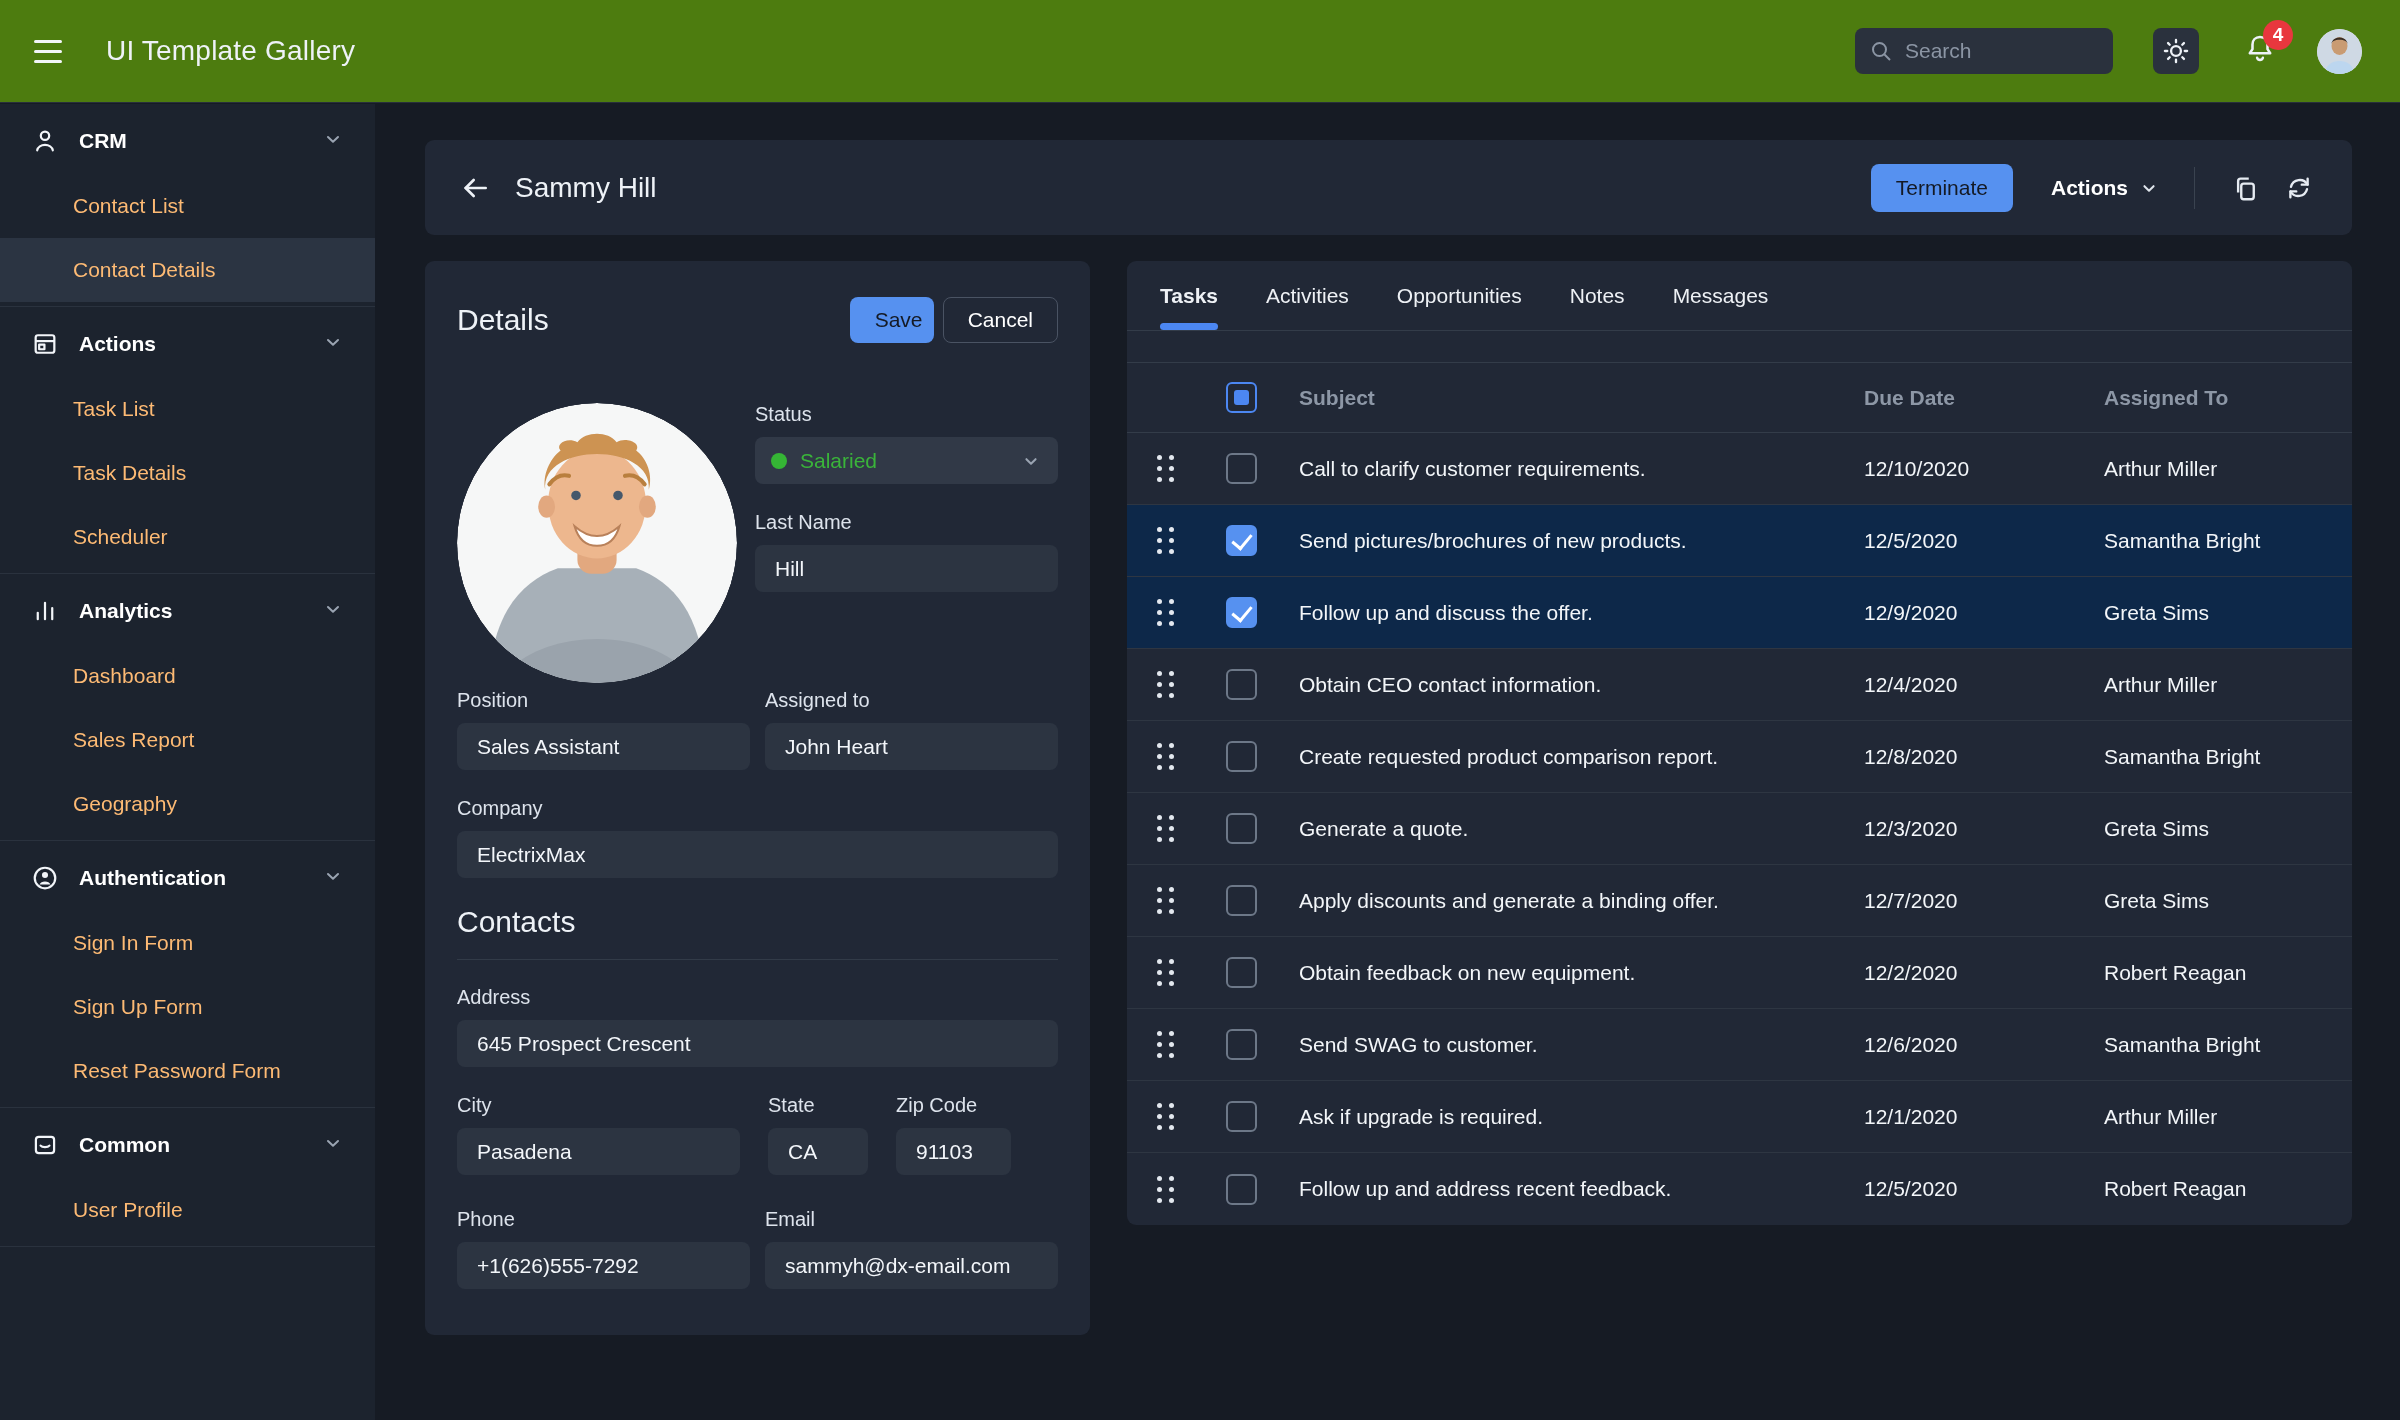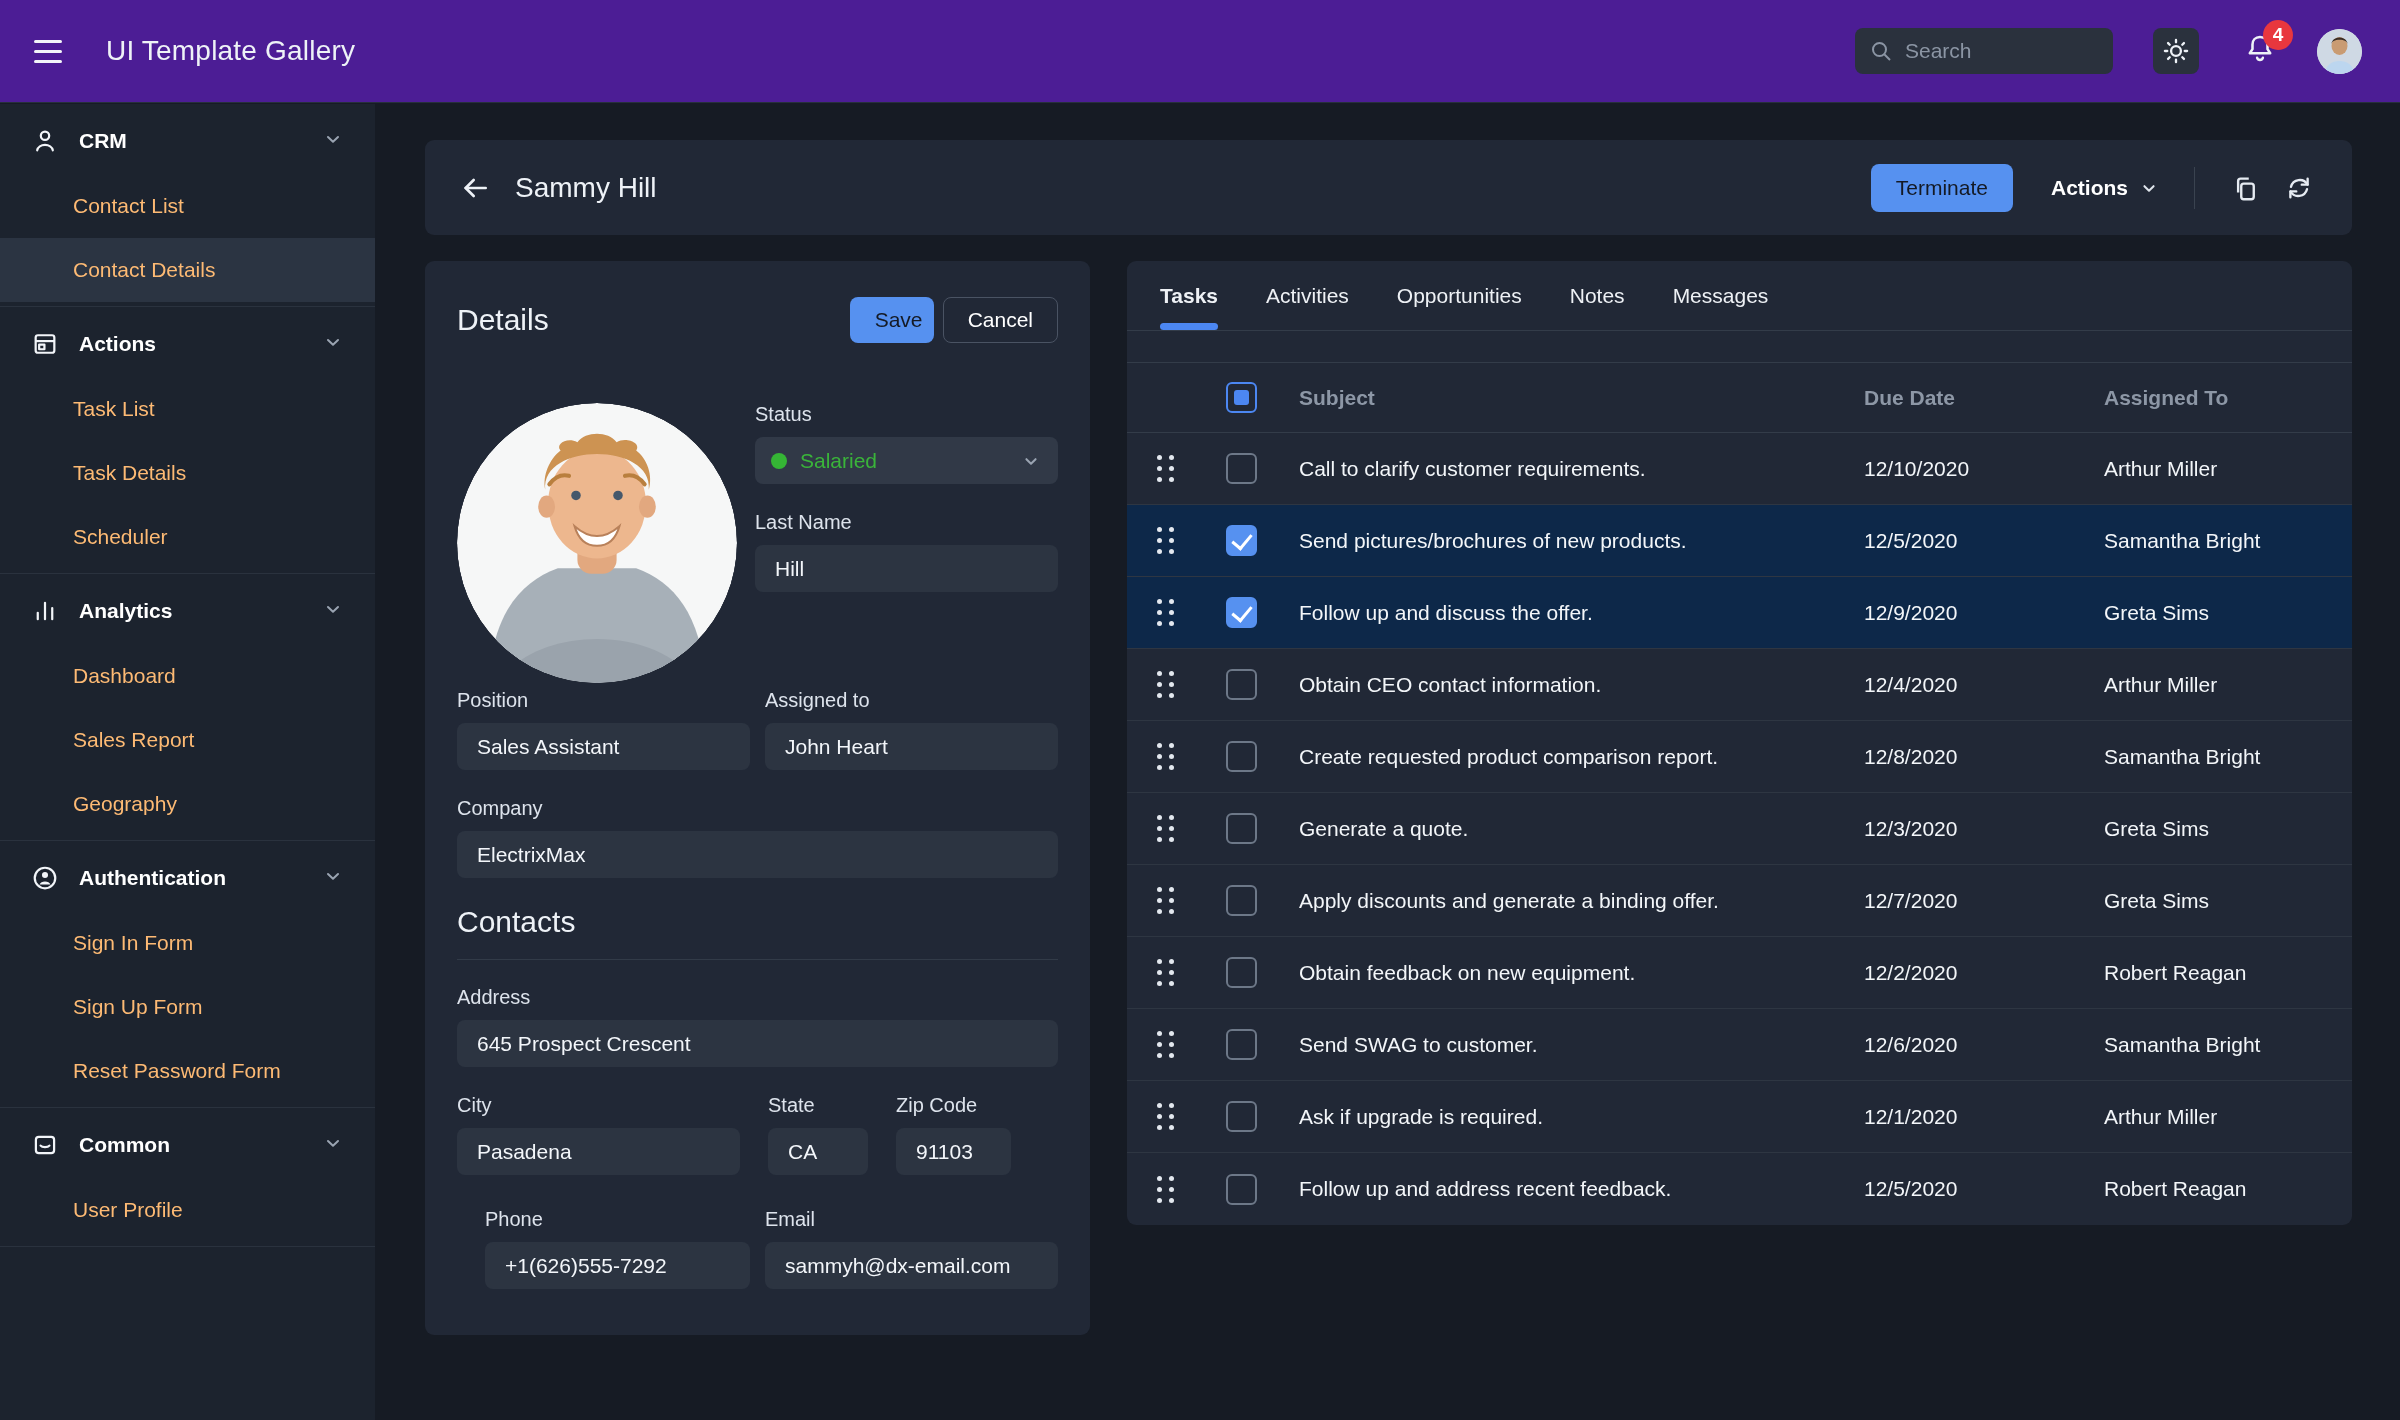--- a/index.html
+++ b/index.html
@@ -2,21 +2,21 @@
 <html><head>
 <meta charset="utf-8">
 <style>
   * { margin:0; padding:0; box-sizing:border-box; }
   html,body { width:2400px; height:1420px; overflow:hidden;
     font-family:"Liberation Sans","DejaVu Sans",sans-serif;
     background:#161b24; color:#eef2f7; }
 
   
   .topbar { position:absolute; left:0; top:0; width:2400px; height:103px;
-    background:#4c1d95; border-bottom:1px solid #272f3b;
+    background:#4d7c0f; border-bottom:1px solid #272f3b;
     display:flex; align-items:center; padding:0 38px 0 34px; z-index:5;}
   .hamburger { width:44px; height:44px; display:flex; flex-direction:column;
     justify-content:center; gap:7px; cursor:pointer; }
   .hamburger i { display:block; width:28px; height:3px; background:#f2f5f9; border-radius:2px; }
   .app-title { font-size:28px; font-weight:500; margin-left:28px; letter-spacing:.2px; }
   .topbar .spacer { flex:1; }
   .search-box { width:258px; height:46px; background:#2a313d; border-radius:8px;
     display:flex; align-items:center; padding:0 14px; }
   .search-box svg { flex:none; }
   .search-box input { background:transparent; border:0; outline:0; color:#eef2f7;
@@ -382,21 +382,21 @@
           <div class="fld-label">State</div>
           <input class="tb" value="CA" style="">
         </div>
         <div class="fld">
           <div class="fld-label">Zip Code</div>
           <input class="tb" value="91103" style="">
         </div>
       </div>
 
       <div class="grid2">
-        <div class="fld" style="margin-bottom:0;margin-left:28px;">
+        <div class="fld" style="margin-bottom:0;">
           <div class="fld-label">Phone</div>
           <input class="tb" value="+1(626)555-7292" style="">
         </div>
         <div class="fld" style="margin-bottom:0;">
           <div class="fld-label">Email</div>
           <input class="tb" value="sammyh@dx-email.com" style="">
         </div>
       </div>
     </div>
 

